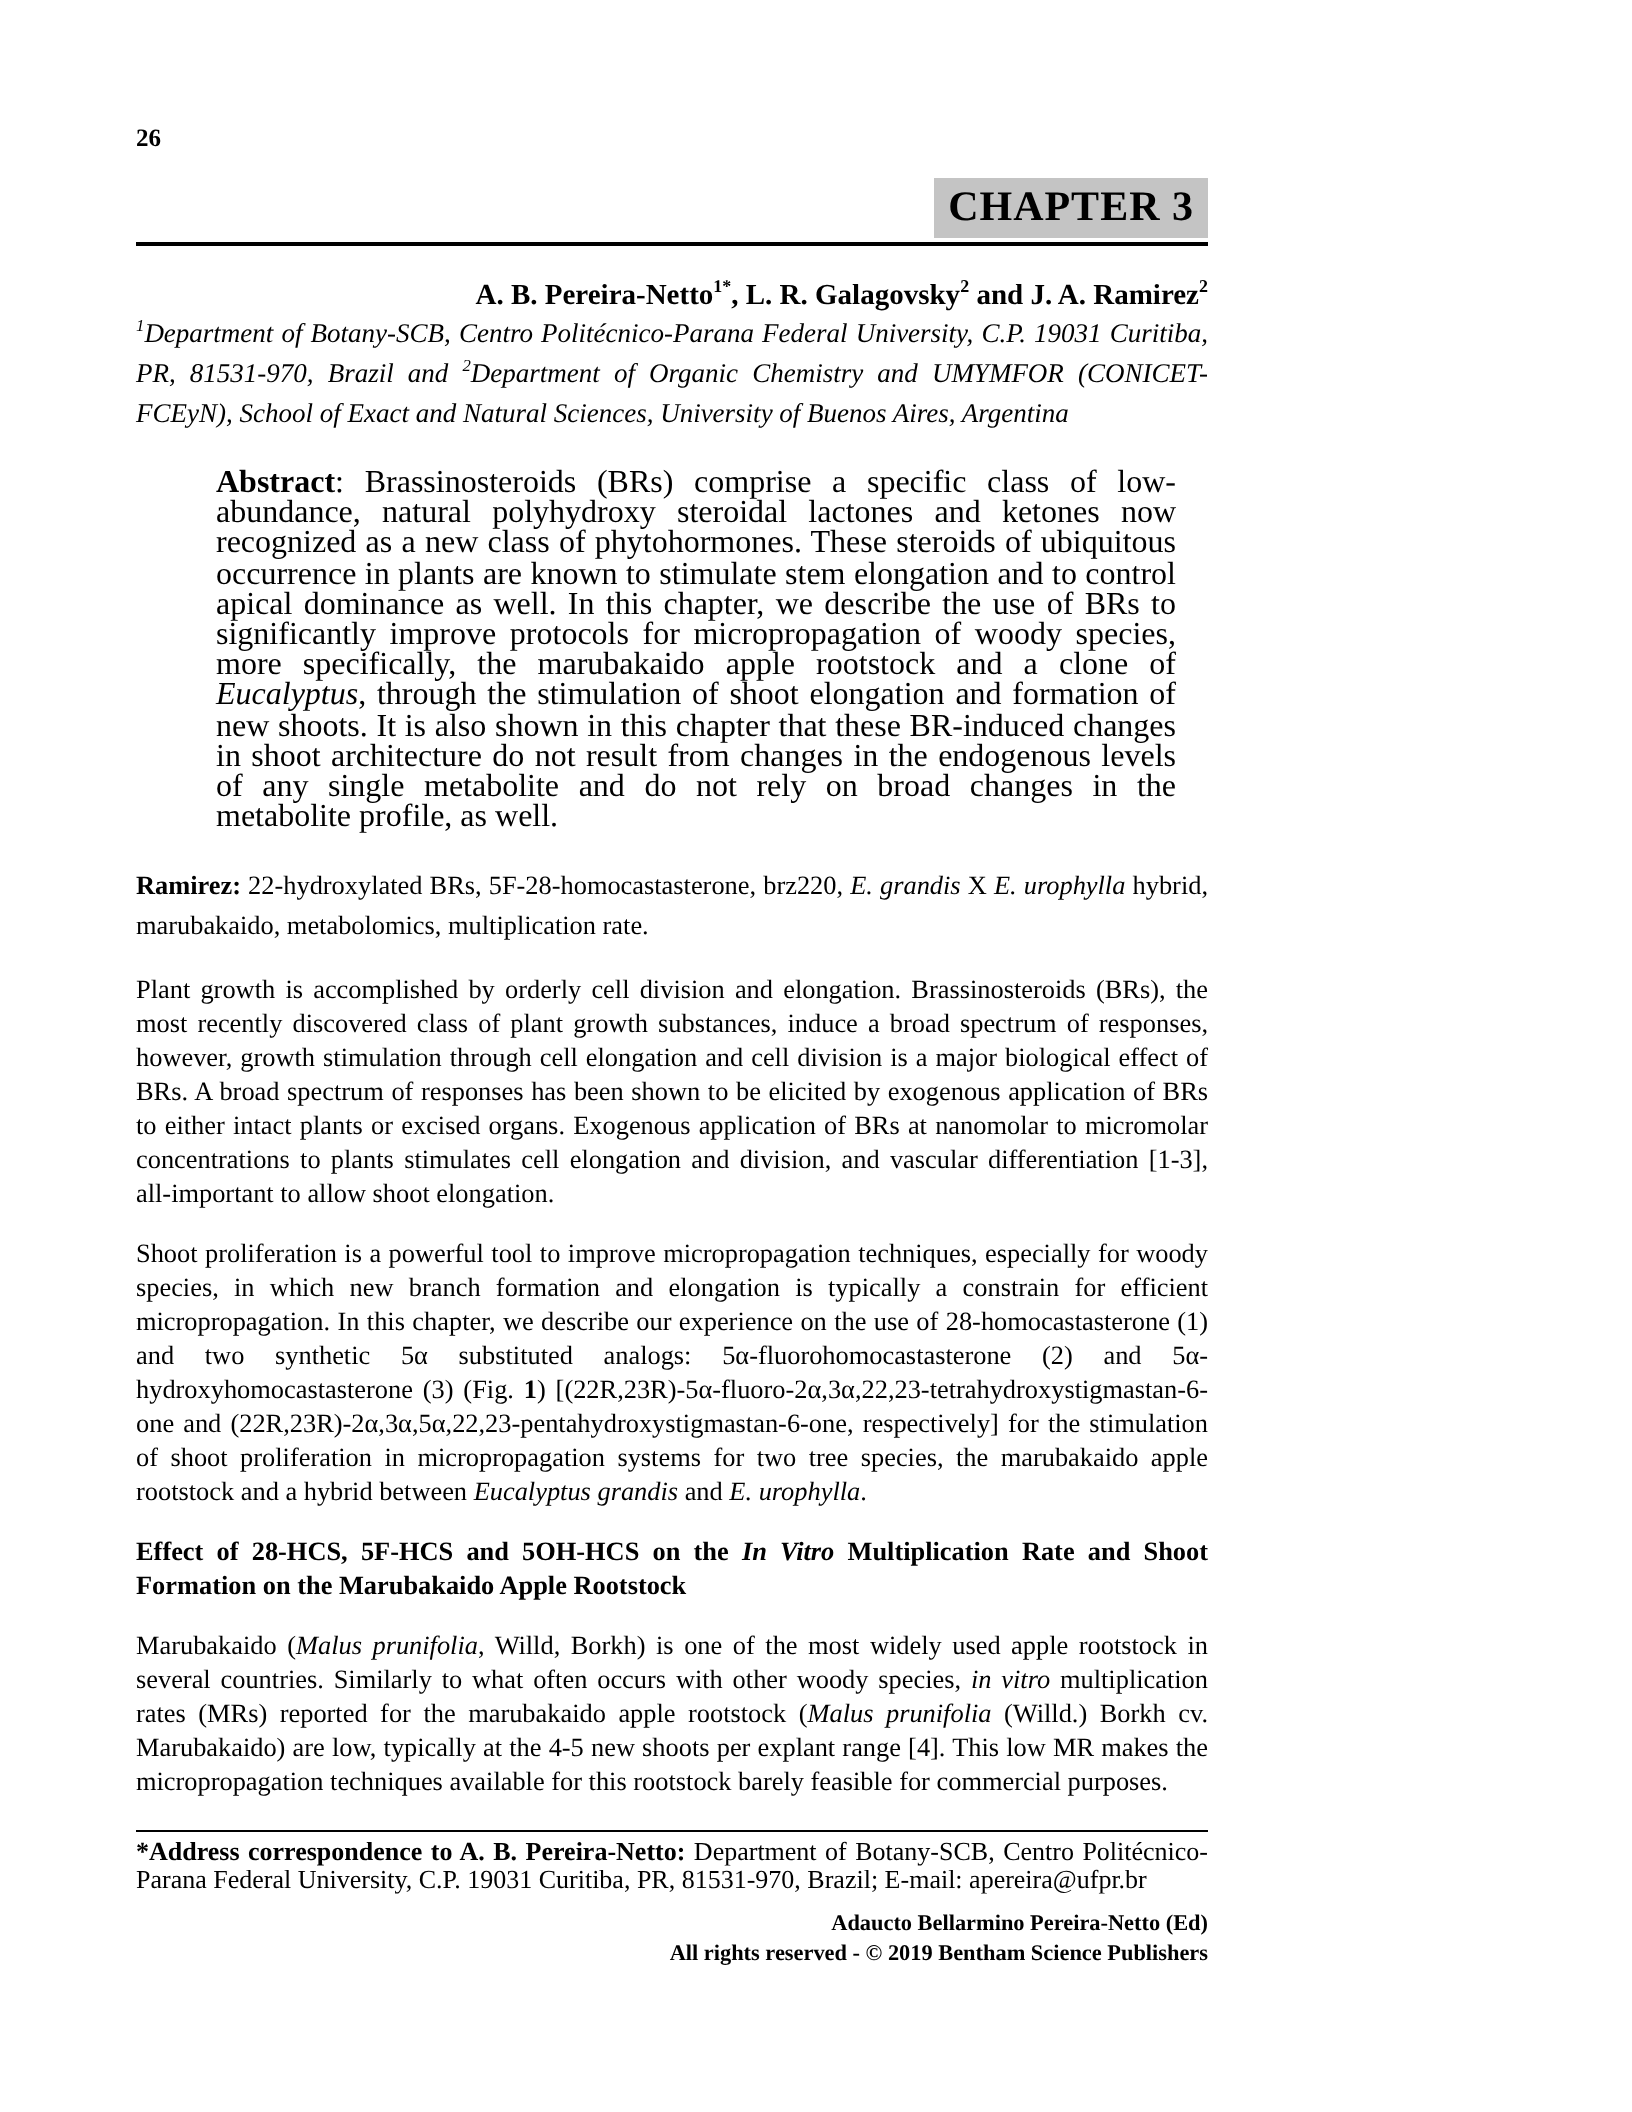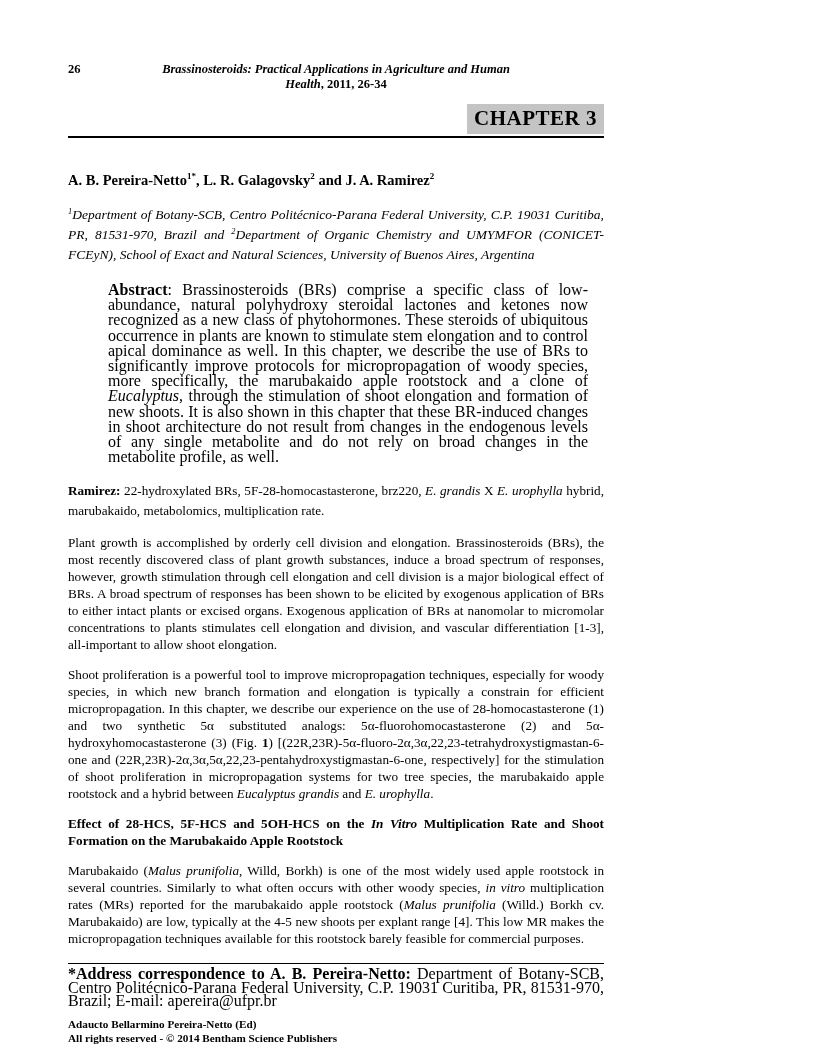--- a/index.html
+++ b/index.html
@@ -34,25 +34,24 @@
   }
   .header-rule { border: none; border-top: 2px solid #000; margin-top: 2px; }
   
   .article-title {
     margin-top: 19px;
     font-size: 16.5px; font-weight: bold;
     line-height: 26px;
     text-align: justify;
   }
   .authors {
-    margin-top: 34px;
-    font-size: 14.5px; font-weight: bold;
+    margin-top: 17px;
+    font-size: 14.5px; font-weight: bold; text-align: right;
   }
   .affiliation {
-    margin-top: 16px;
     font-size: 13.5px; font-style: italic;
     line-height: 20px;
     text-align: justify;
   }
   sup { font-size: 0.62em; line-height: 0; }
   
   .abstract {
     margin: 17px 16px 0 40px;
     font-size: 16px; line-height: 15.2px;
     text-align: justify;
@@ -74,38 +73,37 @@
   .subsection-heading {
     margin-top: 13px;
     font-size: 13.2px; font-weight: bold;
     line-height: 17px;
     text-align: justify;
   }
   
   .footnote-rule { border: none; border-top: 1.5px solid #000; margin-top: 16px; }
   .correspondence {
     margin-top: 3px;
-    font-size: 16px; line-height: 13.5px;
+    font-size: 13px; line-height: 13.5px;
     text-align: justify;
   }
   .editor-line, .copyright-line {
-    text-align: left;
+    text-align: right;
     font-size: 11.2px; font-weight: bold;
     line-height: 14.5px;
   }
   .editor-line { margin-top: 9px; }
 </style>
 </head>
 <body>
 
 <div class="page">
 
   <div class="running-head">
     <span class="pageno">26</span>
-    <span class="rtitle"><span style="font-weight: bold; font-style: italic;">Brassinosteroids: Practical Applications in Agriculture and Human Health</span><span style="font-weight: bold;">, 2011, 26-34</span></span>
     <span class="pageno"></span>
   </div>
 
   <div class="chapter-row">
     <span class="chapter-badge">CHAPTER 3</span>
   </div>
   <hr class="header-rule">
 
 
   <p class="authors"><span style="font-weight: bold;">A. B. Pereira-Netto</span><sup style="font-weight: bold;">1*</sup><span style="font-weight: bold;">, L. R. Galagovsky</span><sup style="font-weight: bold;">2</sup><span style="font-weight: bold;"> and J. A. Ramirez</span><sup style="font-weight: bold;">2</sup></p>
@@ -123,15 +121,15 @@
 
   <h3 class="subsection-heading"><span style="font-weight: bold;">Effect of 28-HCS, 5F-HCS and 5OH-HCS on the </span><span style="font-weight: bold; font-style: italic;">In Vitro</span><span style="font-weight: bold;"> Multiplication Rate and Shoot Formation on the Marubakaido Apple Rootstock</span></h3>
 
   <p class="body-par"><span>Marubakaido (</span><span style="font-style: italic;">Malus prunifolia</span><span>, Willd, Borkh) is one of the most widely used apple rootstock in several countries. Similarly to what often occurs with other woody species, </span><span style="font-style: italic;">in vitro</span><span> multiplication rates (MRs) reported for the marubakaido apple rootstock (</span><span style="font-style: italic;">Malus prunifolia</span><span> (Willd.) Borkh cv. Marubakaido) are low, typically at the 4-5 new shoots per explant range [4]. This low MR makes the micropropagation techniques available for this rootstock barely feasible for commercial purposes.</span></p>
 
   <hr class="footnote-rule">
 
   <p class="correspondence"><span style="font-weight: bold;">*Address correspondence to A. B. Pereira-Netto:</span><span> Department of Botany-SCB, Centro Politécnico-Parana Federal University, C.P. 19031 Curitiba, PR, 81531-970, Brazil; E-mail: apereira@ufpr.br</span></p>
 
   <p class="editor-line">Adaucto Bellarmino Pereira-Netto (Ed)</p>
-  <p class="copyright-line">All rights reserved - © 2014 Bentham Science Publishers</p>
+  <p class="copyright-line">All rights reserved - © 2019 Bentham Science Publishers</p>
 
 </div>
 
 </body></html>

